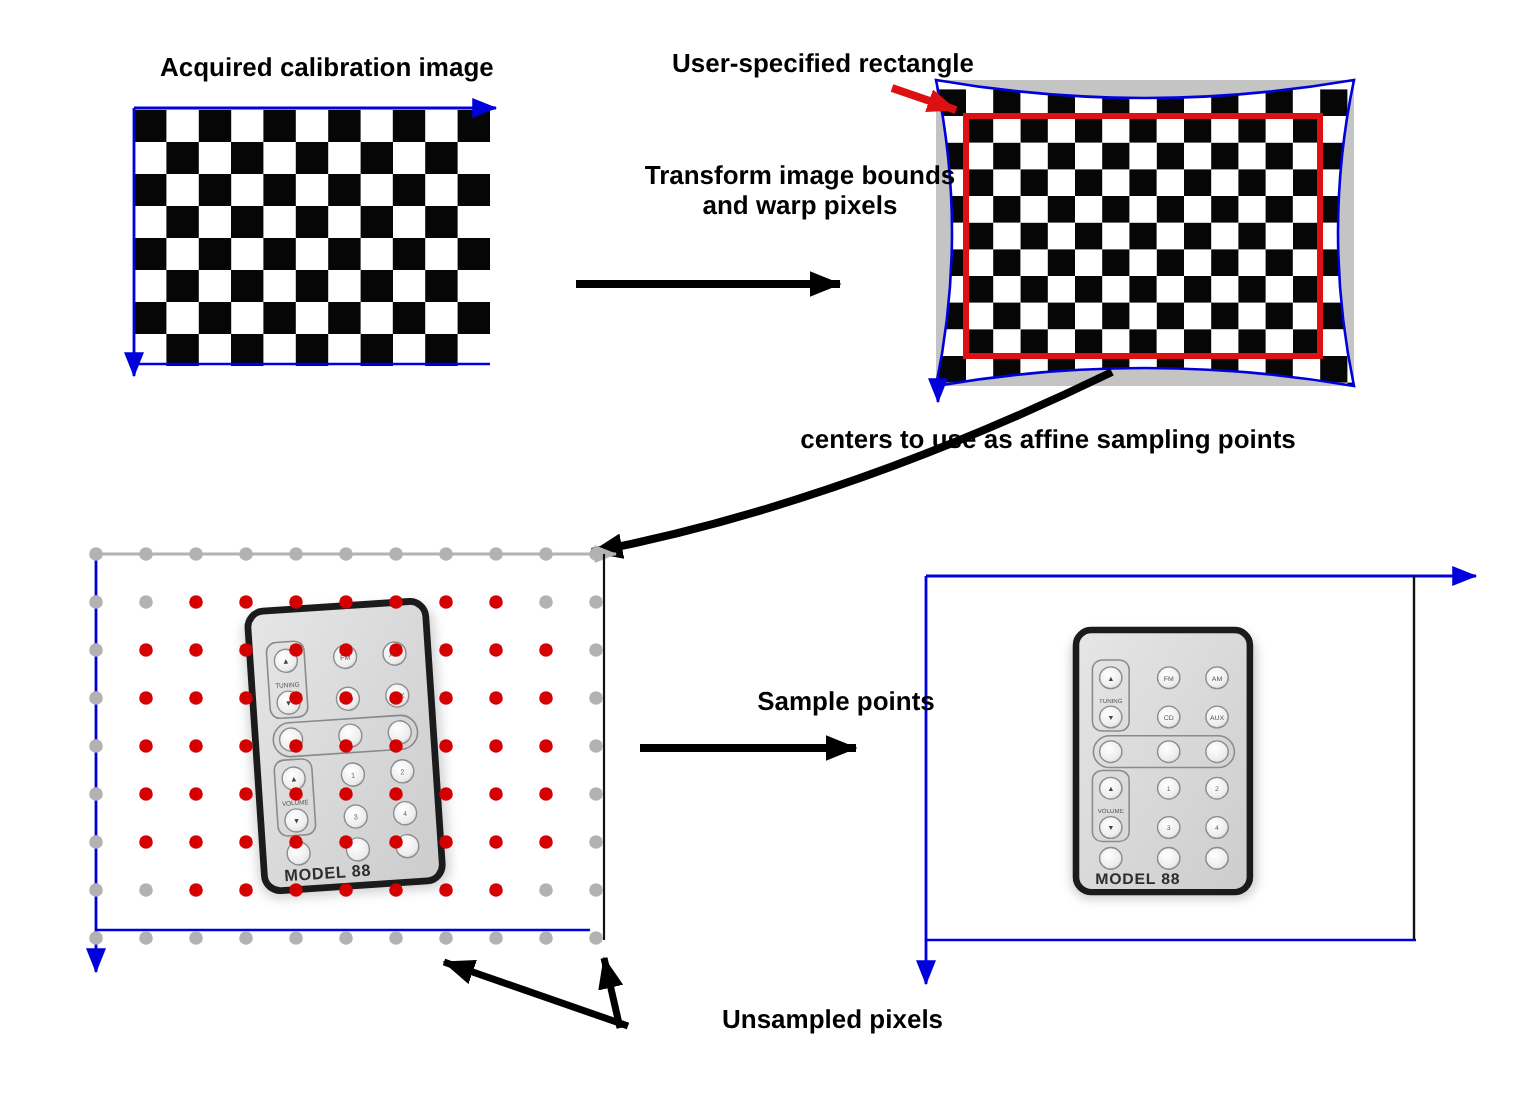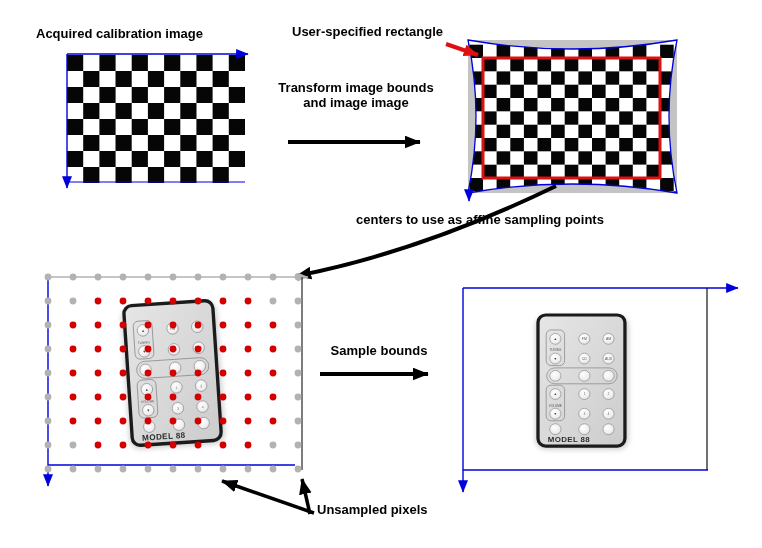--- a/index.html
+++ b/index.html
@@ -1,20 +1,20 @@
 <!DOCTYPE html>
 <html><head>
 <meta charset="utf-8">
 <style>
   html,body{margin:0;padding:0;background:#ffffff;}
   #stage{position:relative;width:762px;height:548px;background:#fff;overflow:hidden;
          font-family:"Liberation Sans",sans-serif;}
   #gfx{position:absolute;left:0;top:0;}
   .label{position:absolute;font-weight:bold;font-size:13px;line-height:15px;color:#000;
-         white-space:nowrap;}
+         white-space:nowrap;margin-left:44px;}
   .label.center{text-align:center;white-space:normal;}
   .label.center div{white-space:nowrap;}
   svg text{font-family:"Liberation Sans",sans-serif;}
 </style>
 </head>
 <body>
 
 <div id="stage">
 
   <svg id="gfx" width="762" height="548" viewBox="0 0 762 548">
@@ -410,23 +410,23 @@
     <line x1="314" y1="513" x2="222" y2="481" stroke="#000" stroke-width="3.5" marker-end="url(#arr-black)"></line>
     <line x1="310" y1="514" x2="302" y2="479" stroke="#000" stroke-width="3.5" marker-end="url(#arr-black)"></line>
   </svg>
 
   <div class="label" style="left:36px;top:26px;">Acquired calibration image</div>
 
   <div class="label" style="left:292px;top:24px;">User-specified rectangle</div>
 
   <div class="label center" style="left:240px;top:80px;width:232px;">
     <div>Transform image bounds</div>
-    <div>and image image</div>
+    <div>and warp pixels</div>
   </div>
 
   <div class="label center" style="left:320px;top:212px;width:320px;">
     <div>centers to use as affine sampling points</div>
   </div>
 
-  <div class="label center" style="left:316px;top:343px;width:126px;">Sample bounds</div>
+  <div class="label center" style="left:316px;top:343px;width:126px;">Sample points</div>
 
   <div class="label" style="left:317px;top:502px;text-align:center;">Unsampled pixels</div>
 </div>
 
 </body></html>

